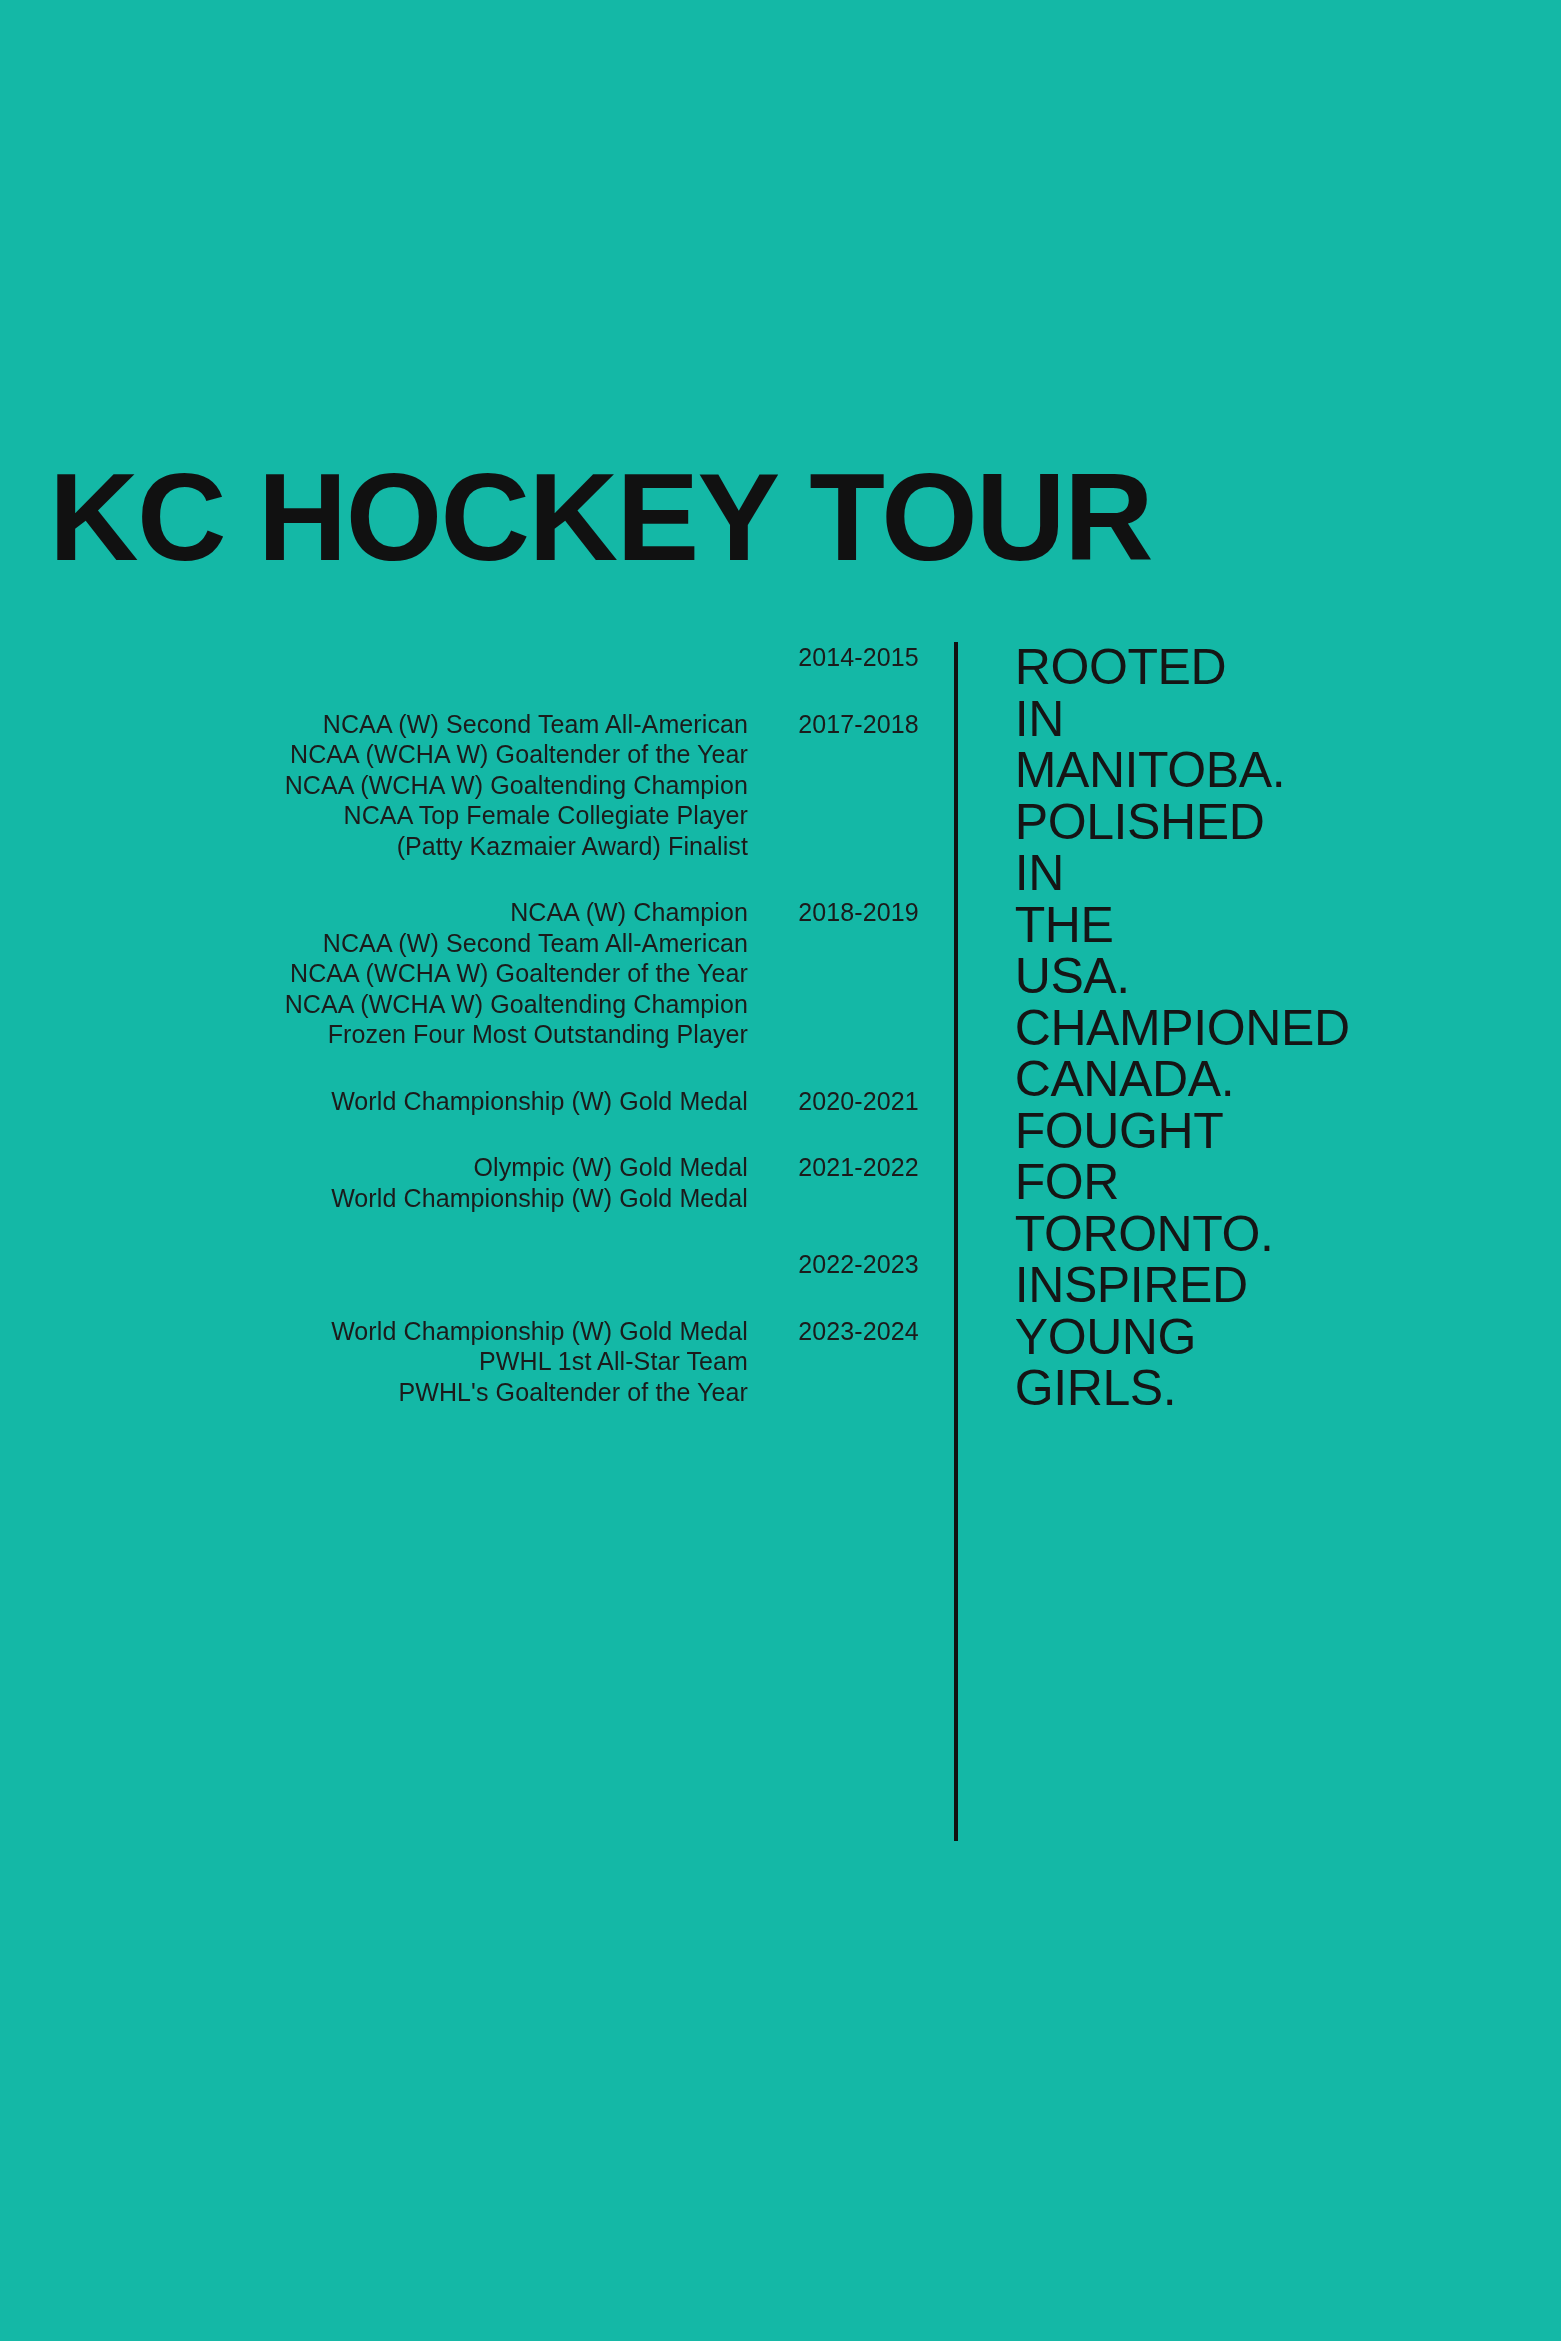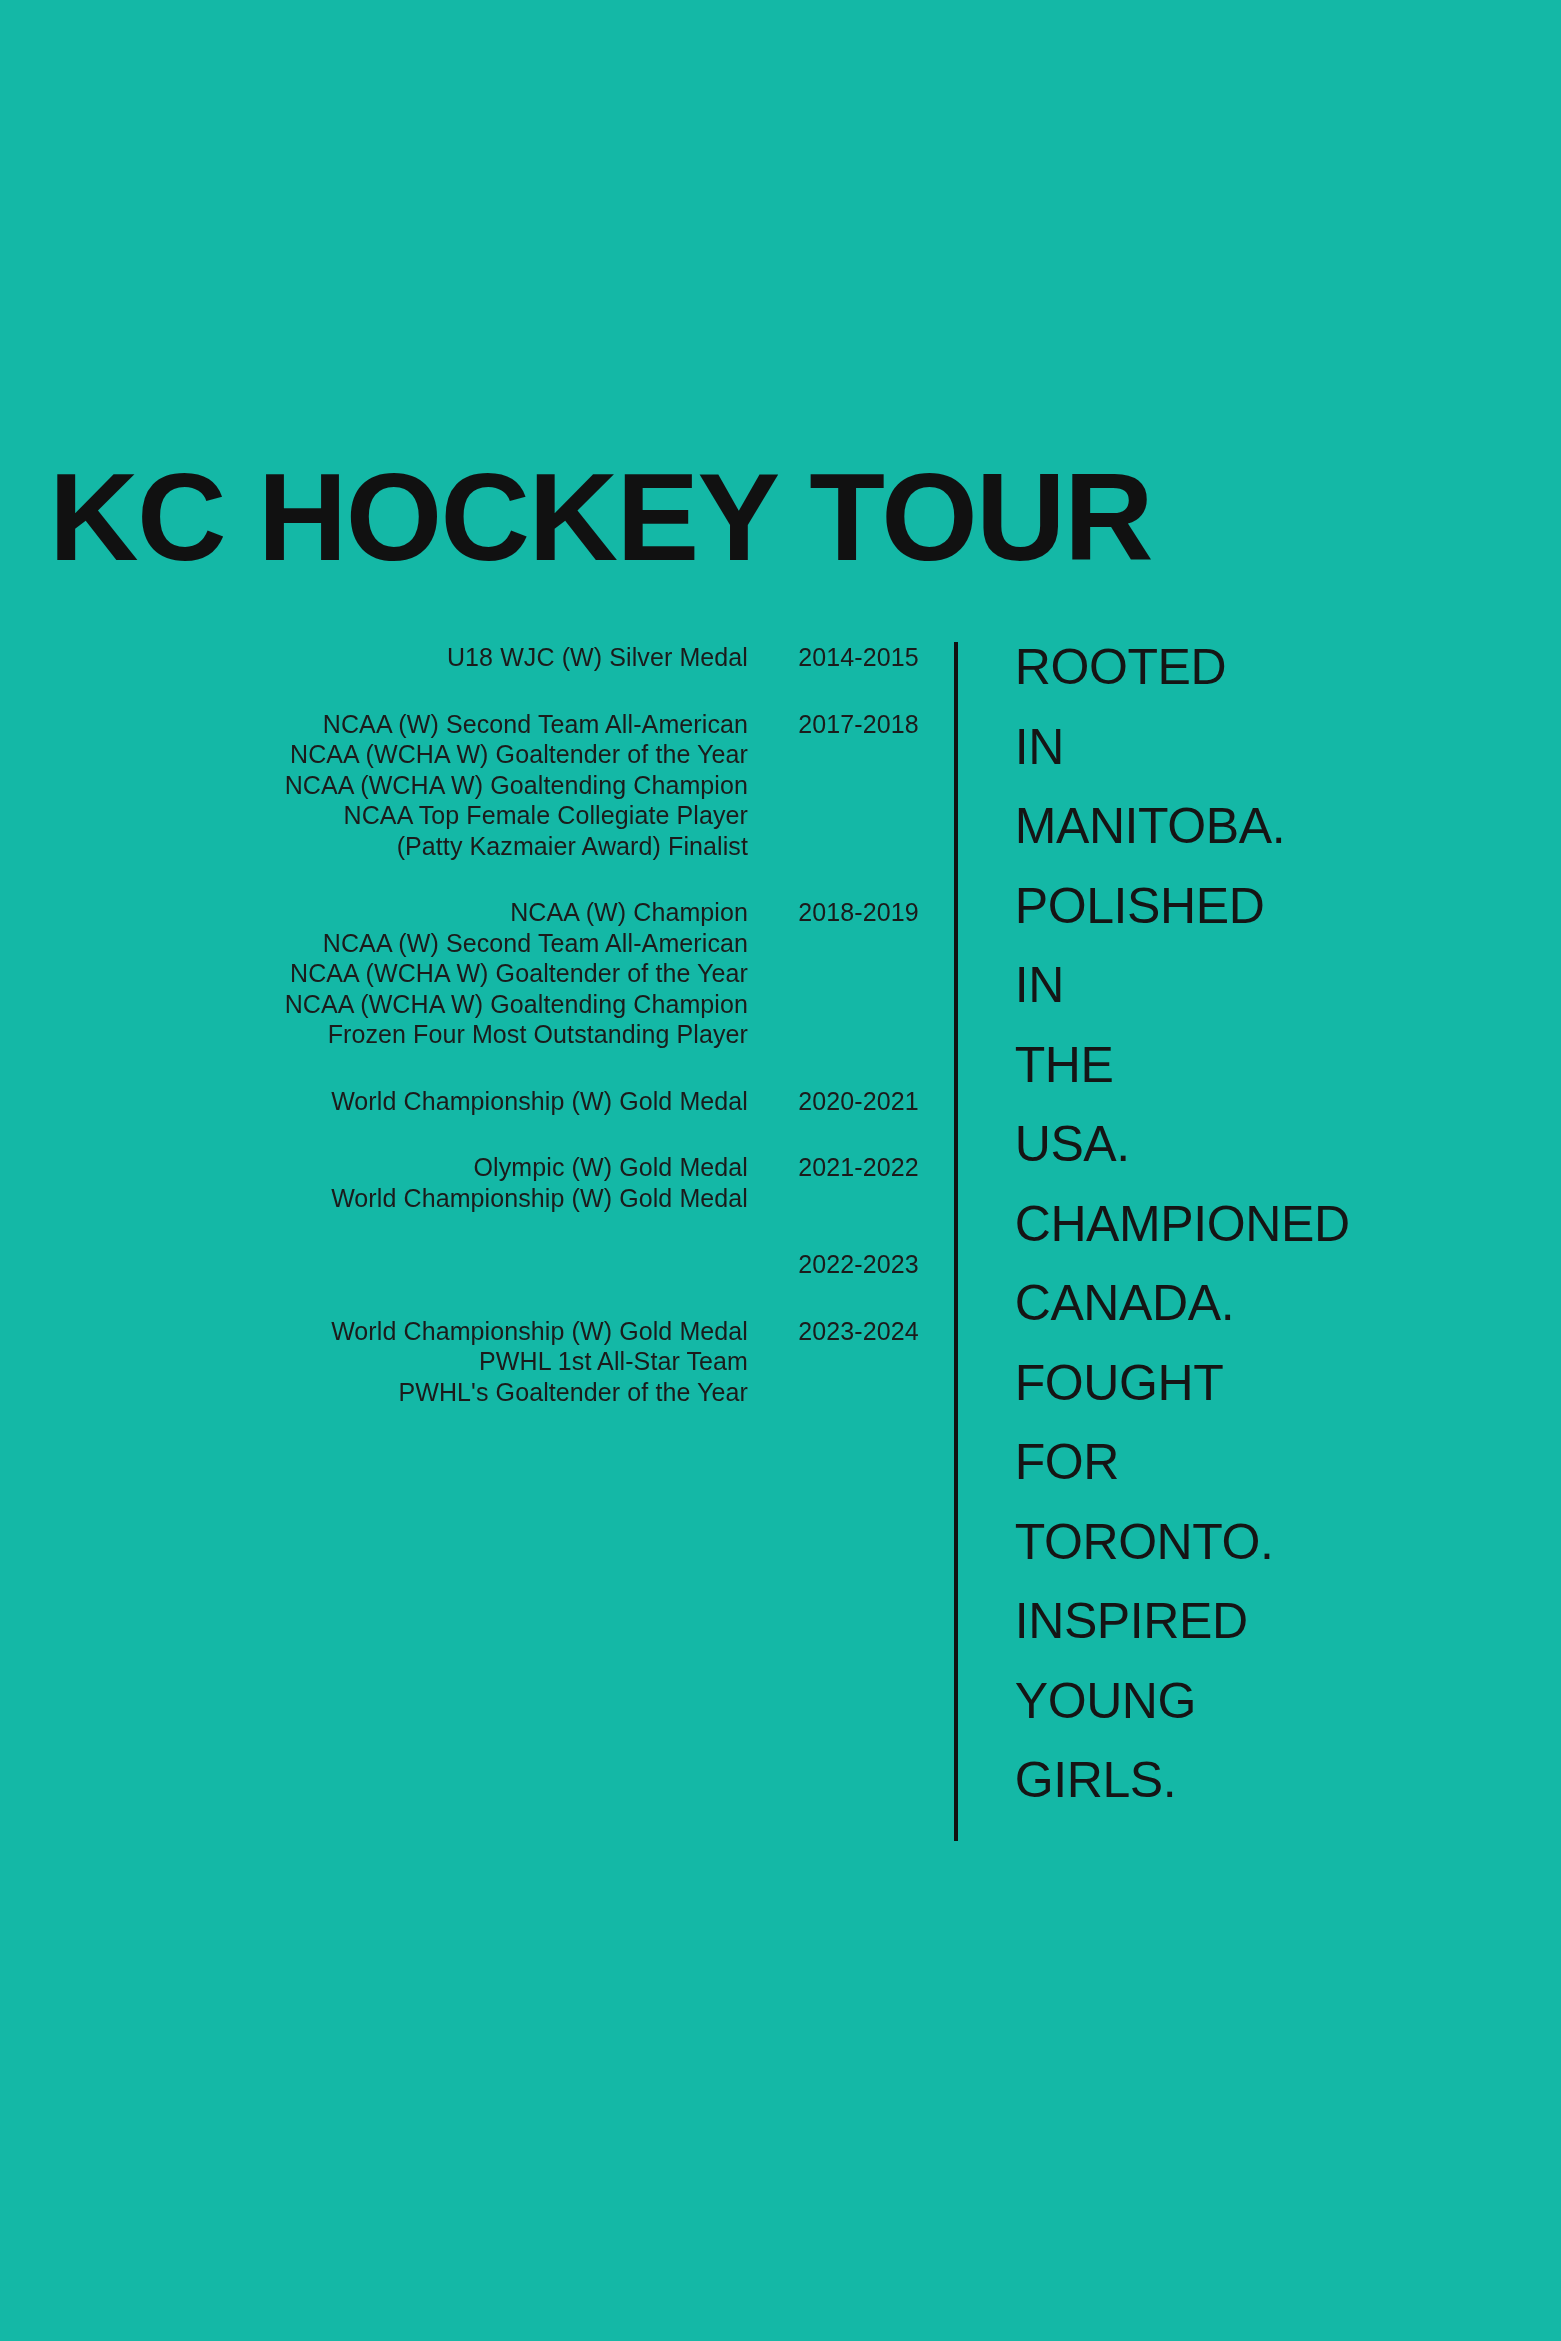--- a/index.html
+++ b/index.html
@@ -68,21 +68,20 @@
     height: 1199px;
     flex: 0 0 auto;
   }
 
   .right-col {
     flex: 1 1 auto;
     padding-left: 57px;
     display: flex;
     flex-direction: column;
     align-items: flex-start;
-    gap: 28px;
   }
 
   
   .group {
     display: flex;
     flex-direction: row;
     align-items: flex-start;
     justify-content: flex-end;
     width: 100%;
     margin-bottom: 36px;
@@ -132,23 +131,20 @@
 
 <div class="poster">
 
   <div class="title">KC HOCKEY TOUR</div>
 
   <div class="body-wrap">
 
     <div class="left-col">
 
     <div class="group">
-          <div class="awards">
-            <div class="award">U18 WJC (W) Silver Medal</div>
-          </div>
           <div class="season">2014-2015</div>
         </div>
         <div class="group">
           <div class="awards">
             <div class="award">NCAA (W) Second Team All-American</div>
             <div class="award">NCAA (WCHA W) Goaltender of the Year</div>
             <div class="award">NCAA (WCHA W) Goaltending Champion</div>
             <div class="award">NCAA Top Female Collegiate Player
 (Patty Kazmaier Award) Finalist</div>
           </div>

